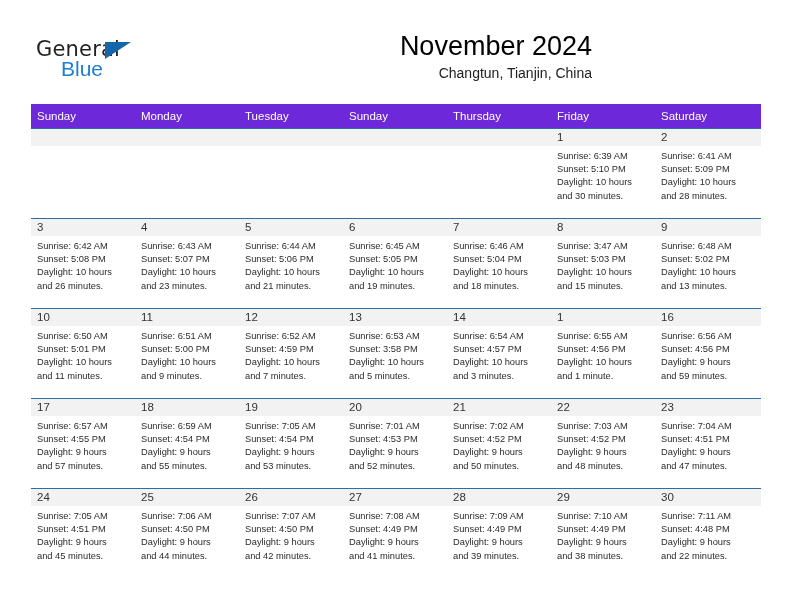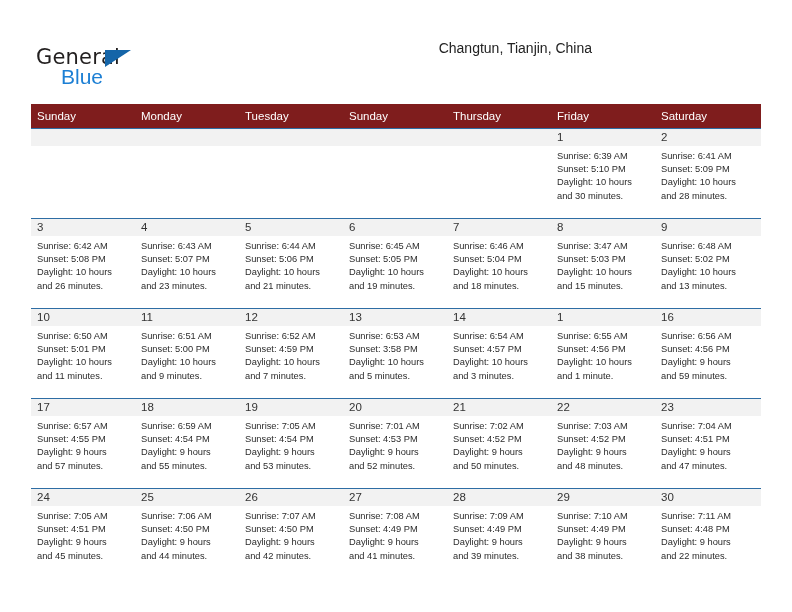--- a/index.html
+++ b/index.html
@@ -19,21 +19,21 @@
     position: relative;
     width: 792px;
     height: 612px;
     box-sizing: border-box;
   }
 
   
   .header {
     position: absolute;
     left: 0;
-    top: 8px;
+    top: 0;
     width: 628px;
     height: 104px;
   }
   .logo {
     position: absolute;
     left: 36px;
     top: 38px;
     width: 120px;
     height: 46px;
   }
@@ -91,21 +91,21 @@
   
   .calendar {
     position: absolute;
     left: 31px;
     top: 104px;
     width: 730px;
     border-collapse: collapse;
     table-layout: fixed;
   }
   .calendar th {
-    background: #7f1d1d;
+    background: #6d28d9;
     color: #ffffff;
     font-size: 11.5px;
     font-weight: 400;
     text-align: left;
     padding: 5px 0 5px 6px;
     height: 12px;
     line-height: 14px;
     border: none;
   }
   .calendar td {
@@ -148,20 +148,21 @@
 
   <div class="header">
 
     <div class="logo">
       <span class="logo-general">General</span>
       <span class="logo-tri"></span>
       <span class="logo-blue">Blue</span>
     </div>
 
     <div class="title-block">
+      <div class="cal-title">November 2024</div>
       <div class="cal-subtitle">Changtun, Tianjin, China</div>
     </div>
 
   </div>
 
   <table class="calendar">
     <colgroup>
       <col style="width:104px">
         <col style="width:104px">
         <col style="width:104px">

